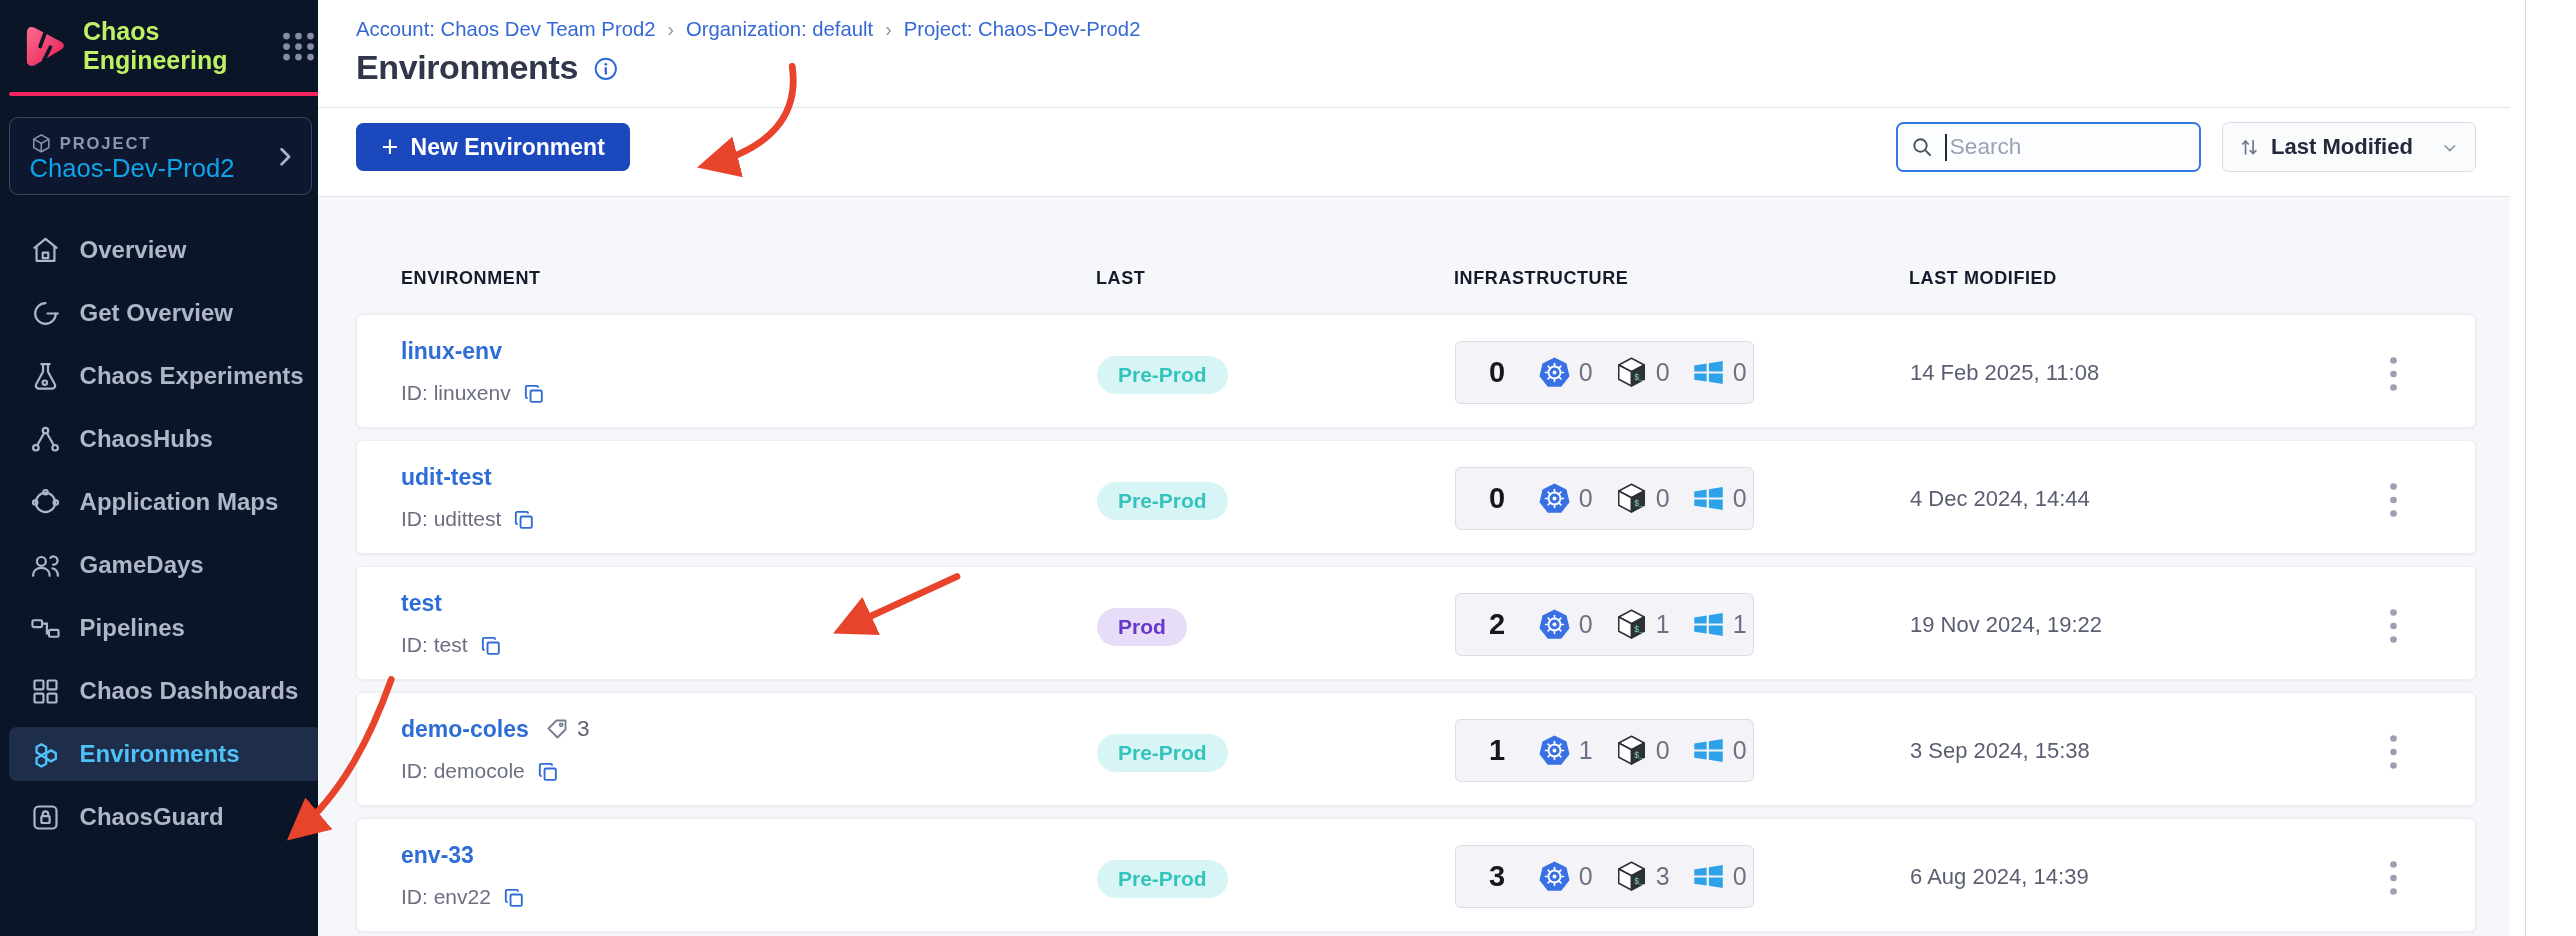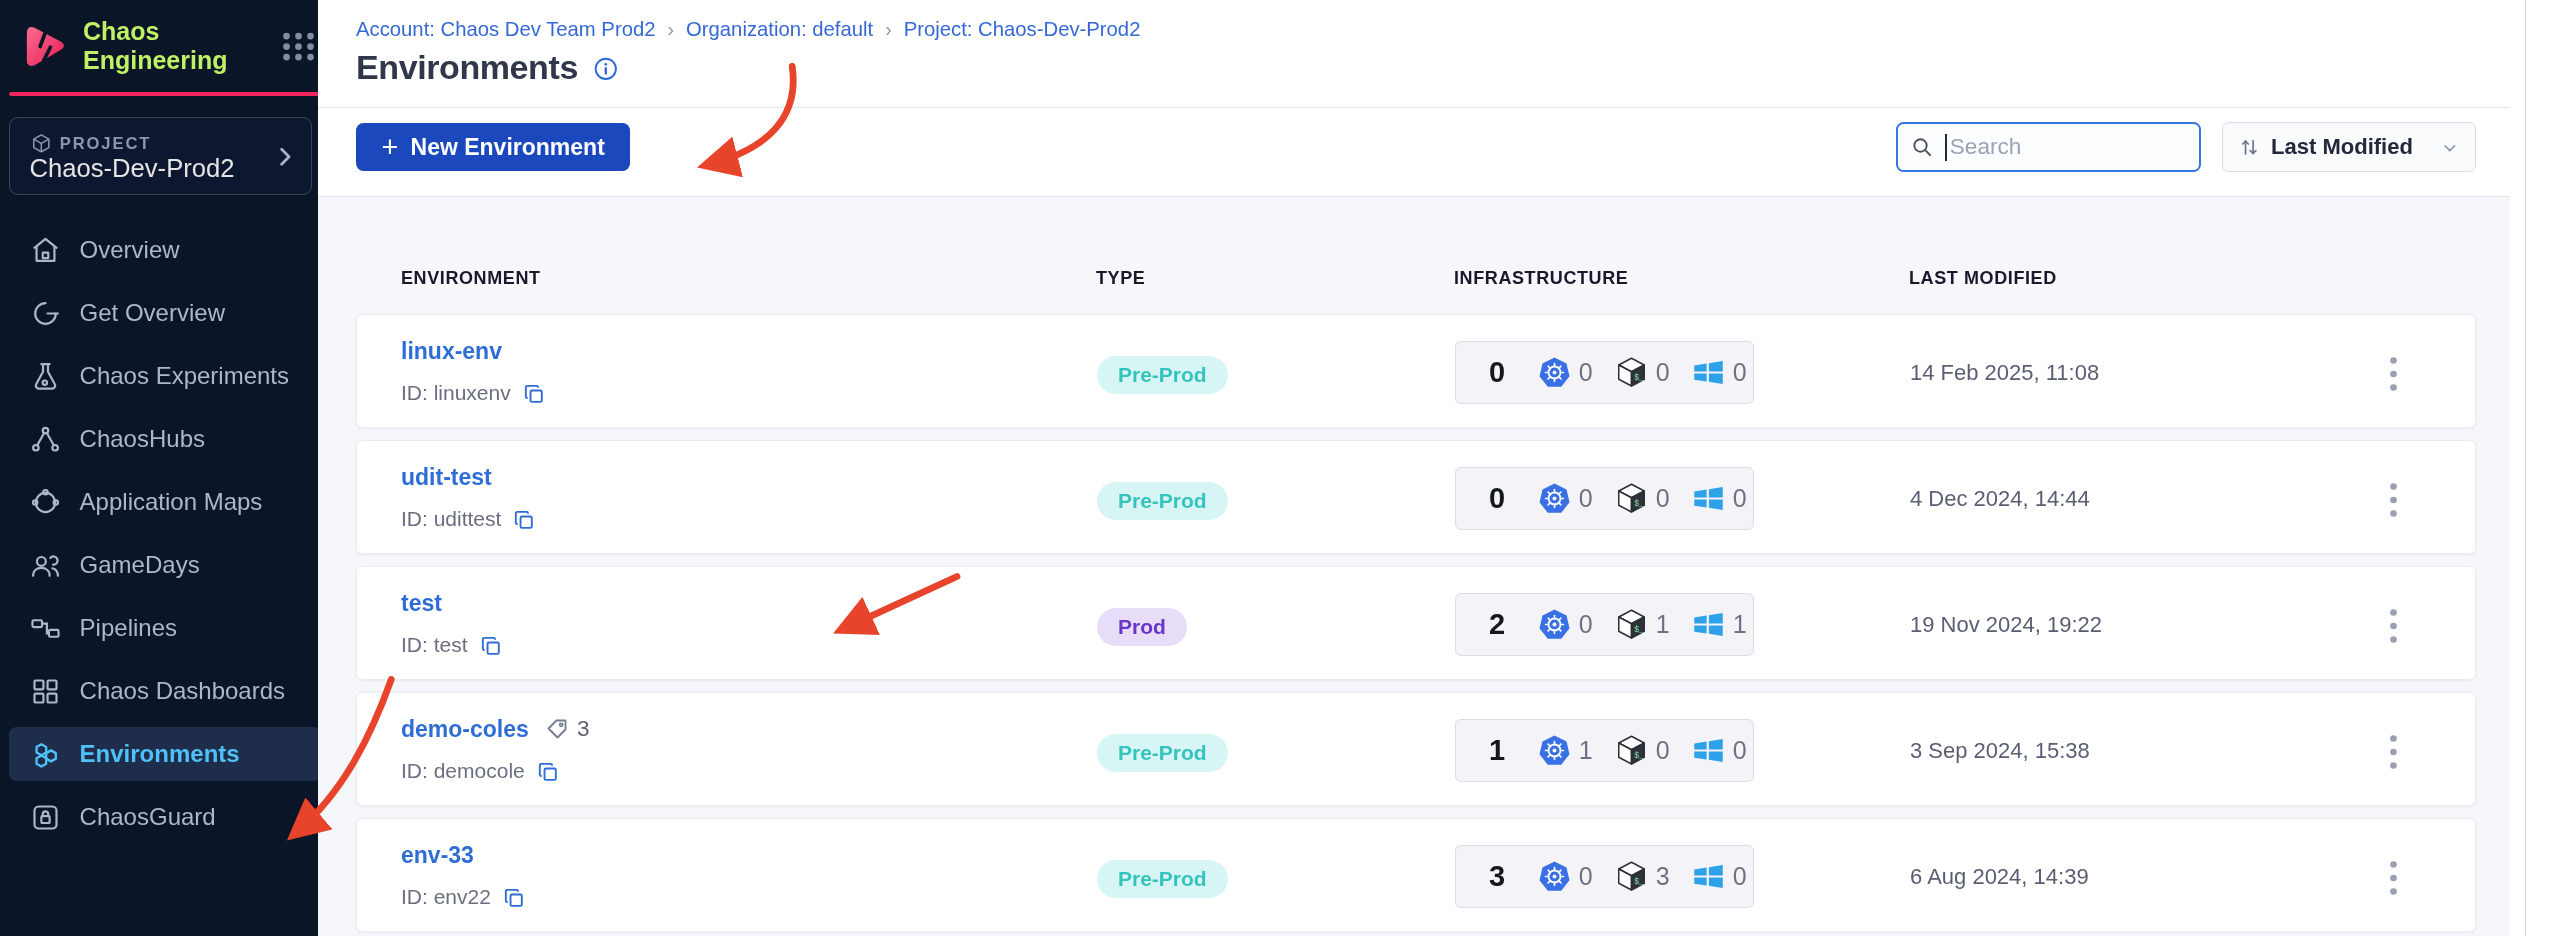--- a/index.html
+++ b/index.html
@@ -12,26 +12,26 @@
   
   .sidebar{position:absolute;left:0;top:0;width:333px;height:937px;background:#0b1528;}
   .brand{position:absolute;left:21px;top:19.6px;right:15px;height:53px;display:flex;align-items:center;}
   .brand-logo{width:47px;height:47px;flex:0 0 auto;}
   .brand-title{color:#bef264;font-size:25px;font-weight:700;margin-left:15px;flex:1;}
   .grid-icon{flex:0 0 auto;}
   .pink-line{position:absolute;left:9px;right:13.5px;top:92px;height:3.8px;background:#f3255e;border-radius:2.3px;}
   .project-card{position:absolute;left:9px;top:117px;width:303px;height:78px;border:1.5px solid #3c465c;border-radius:9px;box-sizing:border-box;background:#0d1830;}
   .project-top{position:absolute;left:19.6px;top:13.5px;display:flex;align-items:flex-end;color:#8d96ab;}
   .project-label{font-size:16.6px;font-weight:700;letter-spacing:1.9px;margin-left:7.5px;}
-  .project-name{position:absolute;left:19.6px;top:36px;color:#e5e5e5;font-size:25.6px;font-weight:400;}
+  .project-name{position:absolute;left:19.6px;top:36px;color:#0ea5e9;font-size:25.6px;font-weight:400;}
   .project-chevron{position:absolute;right:13.5px;top:25.6px;color:#aab2c4;}
   .nav{position:absolute;left:9px;top:223px;right:12px;}
   .nav-item{height:54px;margin-bottom:9px;display:flex;align-items:center;padding:0 0 0 19.6px;border-radius:7.5px;color:#aeb6c8;cursor:pointer;}
   .nav-item .nav-icon{width:33px;height:33px;flex:0 0 auto;display:flex;align-items:center;justify-content:center;}
-  .nav-item .nav-label{font-size:24px;margin-left:18px;font-weight:400;}
+  .nav-item .nav-label{font-size:24px;margin-left:18px;font-weight:700;}
   .nav-item.active{background:#1e2d49;color:#4fc0f8;}
   .nav-item.active .nav-label{font-weight:700;}
   
   .main{position:absolute;left:318px;top:0;width:2192px;height:937px;background:#ffffff;}
   .gutter{position:absolute;left:2525px;top:0;width:51px;height:937px;background:#ffffff;border-left:1.5px solid #d5d7e2;box-sizing:border-box;}
   .breadcrumb{position:absolute;left:38px;top:18px;display:flex;align-items:center;font-size:20.3px;color:#3568d4;}
   .crumb{cursor:pointer;}
   .crumb-sep{color:#8f94a6;padding:0 12px;font-size:19.6px;}
   .page-title-row{position:absolute;left:38px;top:48px;display:flex;align-items:center;}
   .page-title{font-size:34px;font-weight:700;color:#31374b;letter-spacing:-0.4px;}
@@ -272,21 +272,21 @@
       <span class="sort-label">Last Modified</span>
       <svg width="19.6" height="19.6" viewBox="0 0 24 24" fill="none" stroke="#8d93a6" stroke-width="2" stroke-linecap="round" stroke-linejoin="round">
           <polyline points="6,9.5 12,15.5 18,9.5"></polyline>
         </svg>
     </div>
   </div>
 
   <div class="content">
     <div class="thead">
       <span class="th c-env">ENVIRONMENT</span>
-      <span class="th c-type">TYPE</span>
+      <span class="th c-type">LAST</span>
       <span class="th c-infra">INFRASTRUCTURE</span>
       <span class="th c-mod">LAST MODIFIED</span>
     </div>
 
     <div class="rows">
 
       <div class="card">
         <div class="env-cell">
           <div class="env-name-row">
               <span class="env-name">linux-env</span>

